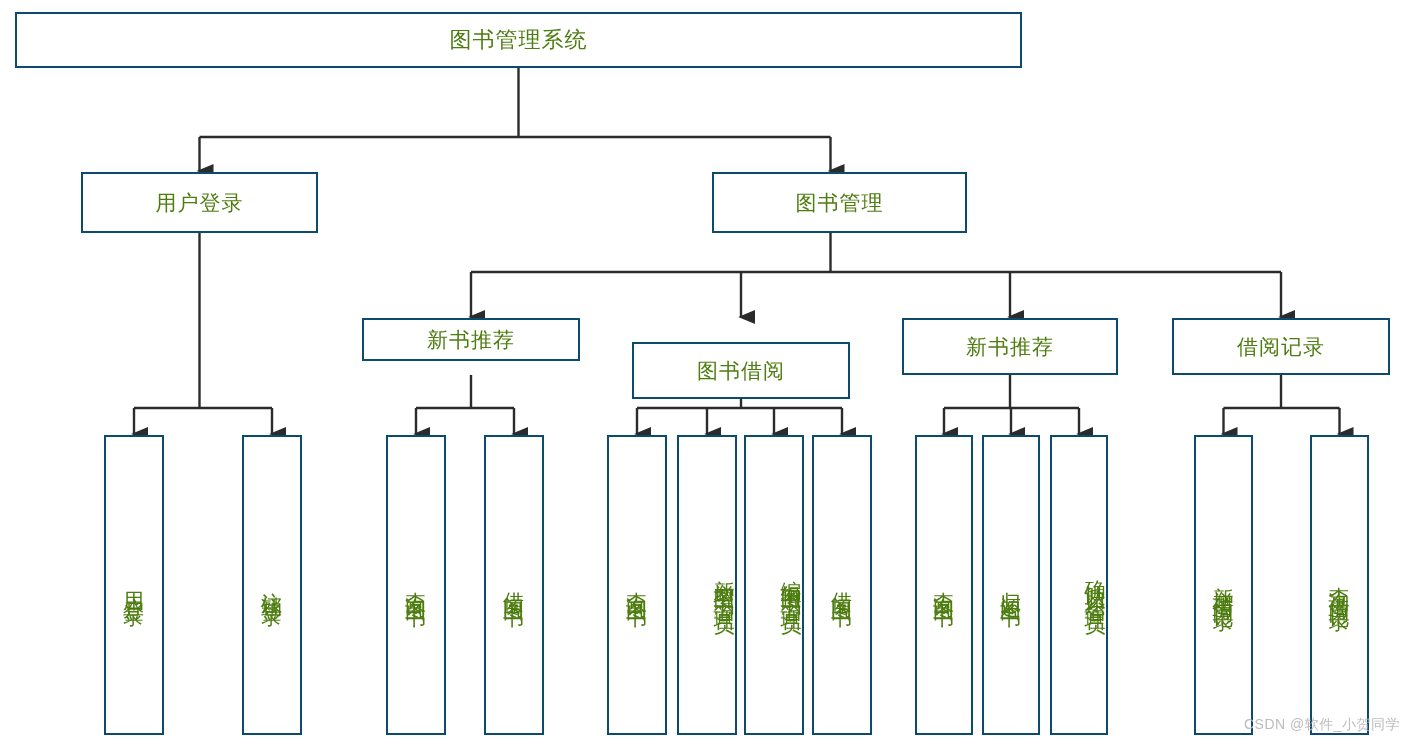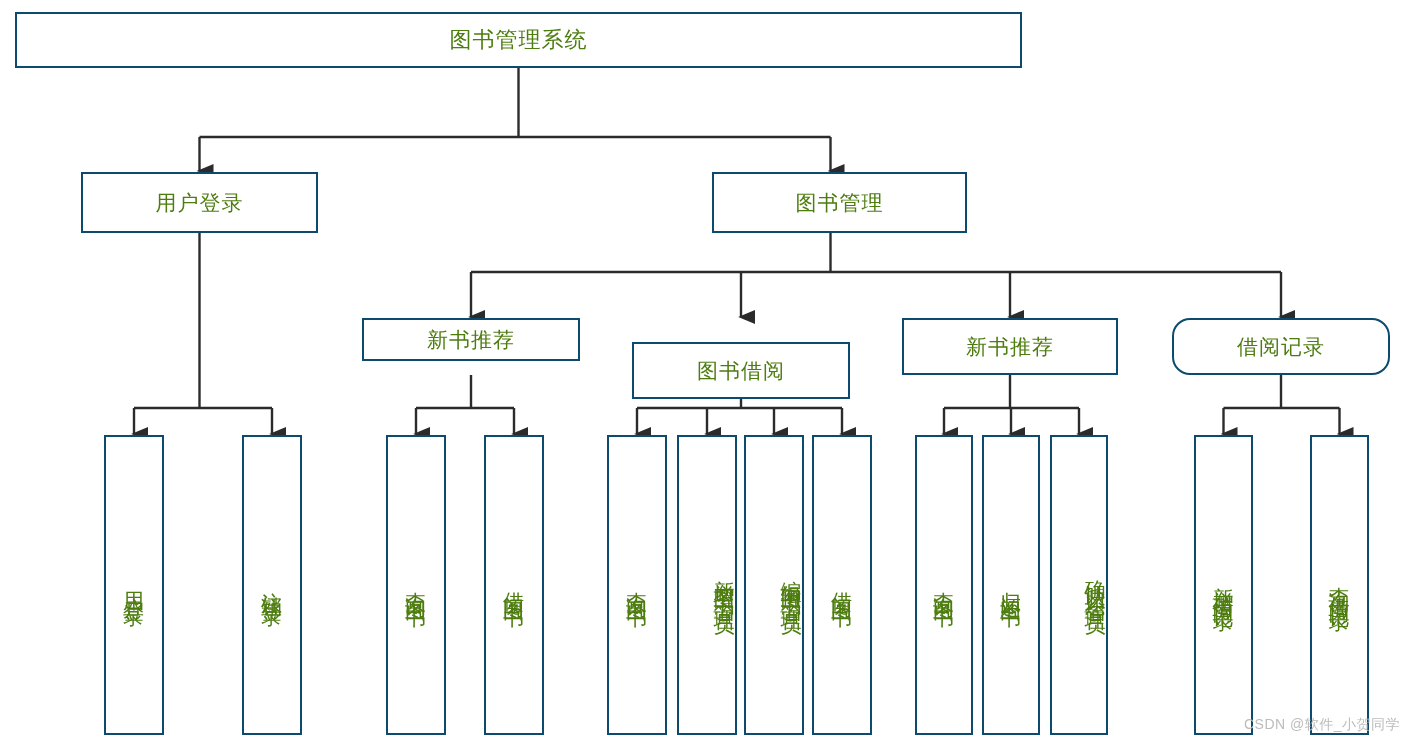--- a/index.html
+++ b/index.html
@@ -128,21 +128,21 @@
       </div>
       <div class="node lvl3 horiz" style="left: 362px; top: 318px; width: 218px; height: 43px;">
         <span>新书推荐</span>
       </div>
       <div class="node lvl3 horiz" style="left: 632px; top: 318px; width: 218px; height: 57px; margin-top: 24px;">
         <span>图书借阅</span>
       </div>
       <div class="node lvl3 horiz" style="left: 902px; top: 318px; width: 216px; height: 57px;">
         <span>新书推荐</span>
       </div>
-      <div class="node lvl3 horiz" style="left: 1172px; top: 318px; width: 218px; height: 57px; border-radius: 18px;">
+      <div class="node lvl3 horiz" style="left: 1172px; top: 318px; width: 218px; height: 57px;">
         <span>借阅记录</span>
       </div>
       <div class="node leaf vert mid" style="left: 104px; top: 435px; width: 60px; height: 300px;">
         <span>用户登录</span>
       </div>
       <div class="node leaf vert mid" style="left: 242px; top: 435px; width: 60px; height: 300px;">
         <span>注销登录</span>
       </div>
       <div class="node leaf vert mid" style="left: 386px; top: 435px; width: 60px; height: 300px;">
         <span>查询图书</span>

